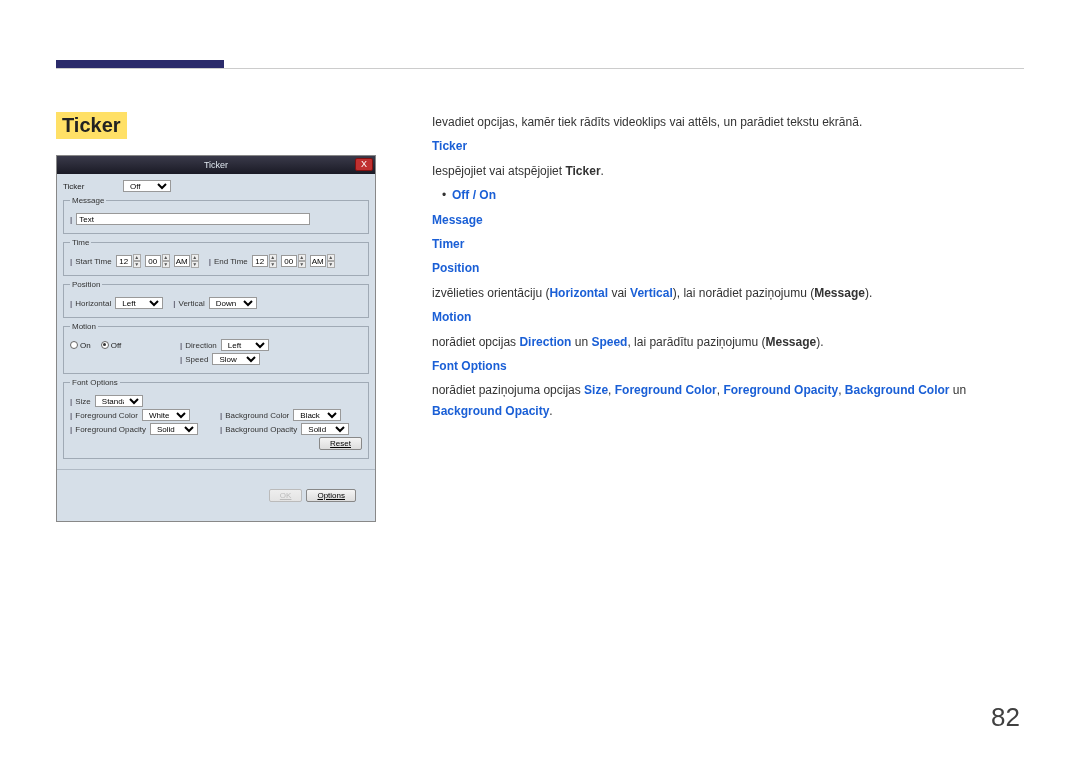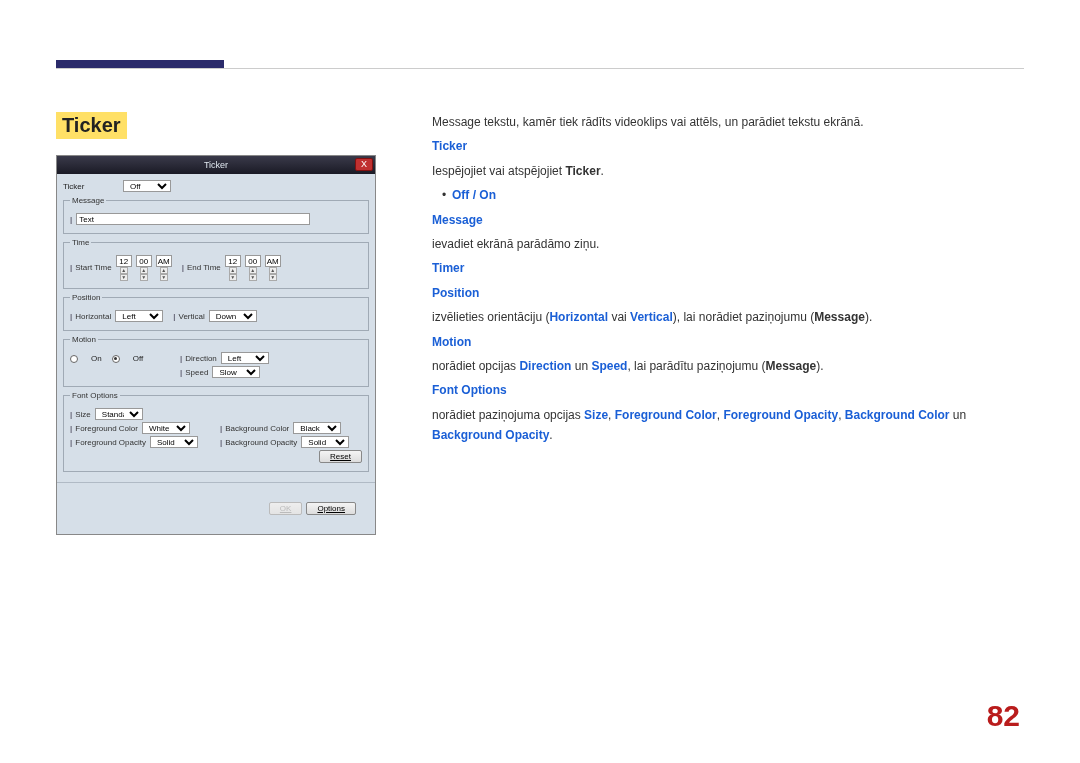--- a/index.html
+++ b/index.html
@@ -86,21 +86,21 @@
   .pipe { color: #667; font-weight: bold; }
   select, input.txt {
     border: 1px solid #999;
     background: #fff;
     font-size: 8px;
     height: 12px;
     padding: 0 2px;
   }
   select { width: 48px; }
   input.txt { width: 234px; }
-  .spin { display: inline-flex; align-items: center; gap: 1px; flex-direction: column; }
+  .spin { display: inline-flex; align-items: center; gap: 1px; }
   .spin input { width: 16px; height: 12px; border: 1px solid #999; background:#fff; font-size:8px; text-align:center; }
   .spin .arrows { width: 8px; height: 12px; display:flex; flex-direction:column; justify-content:center; }
   .spin .arrows span { display:block; font-size:5px; line-height:5px; color:#555; border:1px solid #aaa; background:#eee; text-align:center; }
   fieldset {
     border: 1px solid #a0aab5;
     margin: 4px 0;
     padding: 6px;
   }
   legend { font-size: 8px; padding: 0 2px; color: #333; }
   .subrow { display: flex; gap: 10px; align-items: center; margin: 2px 0; }
@@ -116,36 +116,36 @@
     text-decoration: underline;
   }
   .btn.disabled { color: #bbb; background: linear-gradient(#eee,#e4e4e4); border-color: #bbb; }
   .dlg-footer {
     display: flex;
     justify-content: flex-end;
     gap: 4px;
     padding: 19px;
     border-top: 1px solid #b0bac5;
   }
-  .radio { display: inline-flex; align-items: flex-end; gap: 13px; }
+  .radio { display: inline-flex; align-items: flex-start; gap: 2px; }
   .radio .dot { width: 8px; height: 8px; border: 1px solid #666; border-radius: 50%; display:inline-block; position:relative; background:#fff; }
   .radio.checked .dot::after { content:''; position:absolute; left:1.5px; top:1.5px; width:3px; height:3px; background:#333; border-radius:50%; }
   
   .right-col p { font-size: 12px; line-height: 1.7; color: #333; margin-bottom: 4px; }
   .blue { color: #1a5fd6; font-weight: bold; }
   .bold { font-weight: bold; }
   .bullet-line { padding-left: 20px; position: relative; }
   .bullet-line::before { content: '•'; position: absolute; left: 10px; color: #333; }
   .page-number {
     position: absolute;
     right: 60px;
     bottom: 30px;
-    font-size: 30px;
-    color: #b91c1c;
-    font-weight: 700;
+    font-size: 26px;
+    color: #404040;
+    font-weight: 400;
   }
 </style>
 </head>
 <body>
 
 <div class="accent-bar"></div>
 <div class="top-divider"></div>
 
 <div class="page-wrap">
   <div class="left-col">
@@ -336,30 +336,29 @@
         </fieldset>
       </div>
       <div class="dlg-footer">
         <button class="btn disabled">OK</button>
         <button class="btn">Options</button>
       </div>
     </div>
   </div>
 
   <div class="right-col">
-    <p>Message tekstu, kamēr tiek rādīts videoklips vai attēls, un parādiet tekstu ekrānā.</p>
+    <p>Ievadiet opcijas, kamēr tiek rādīts videoklips vai attēls, un parādiet tekstu ekrānā.</p>
 
     <p><span class="blue">Ticker</span></p>
     <p>
       <span>Iespējojiet vai atspējojiet </span><span class="bold">Ticker</span><span>.</span>
     </p>
     <p class="bullet-line"><span class="blue">Off / On</span></p>
 
     <p><span class="blue">Message</span></p>
-    <p>ievadiet ekrānā parādāmo ziņu.</p>
 
     <p><span class="blue">Timer</span></p>
 
     <p><span class="blue">Position</span></p>
     <p>
       <span>izvēlieties orientāciju (</span><span class="blue">Horizontal</span><span> vai </span><span class="blue">Vertical</span><span>), lai norādiet paziņojumu (</span><span class="bold">Message</span><span>).</span>
     </p>
 
     <p><span class="blue">Motion</span></p>
     <p>

